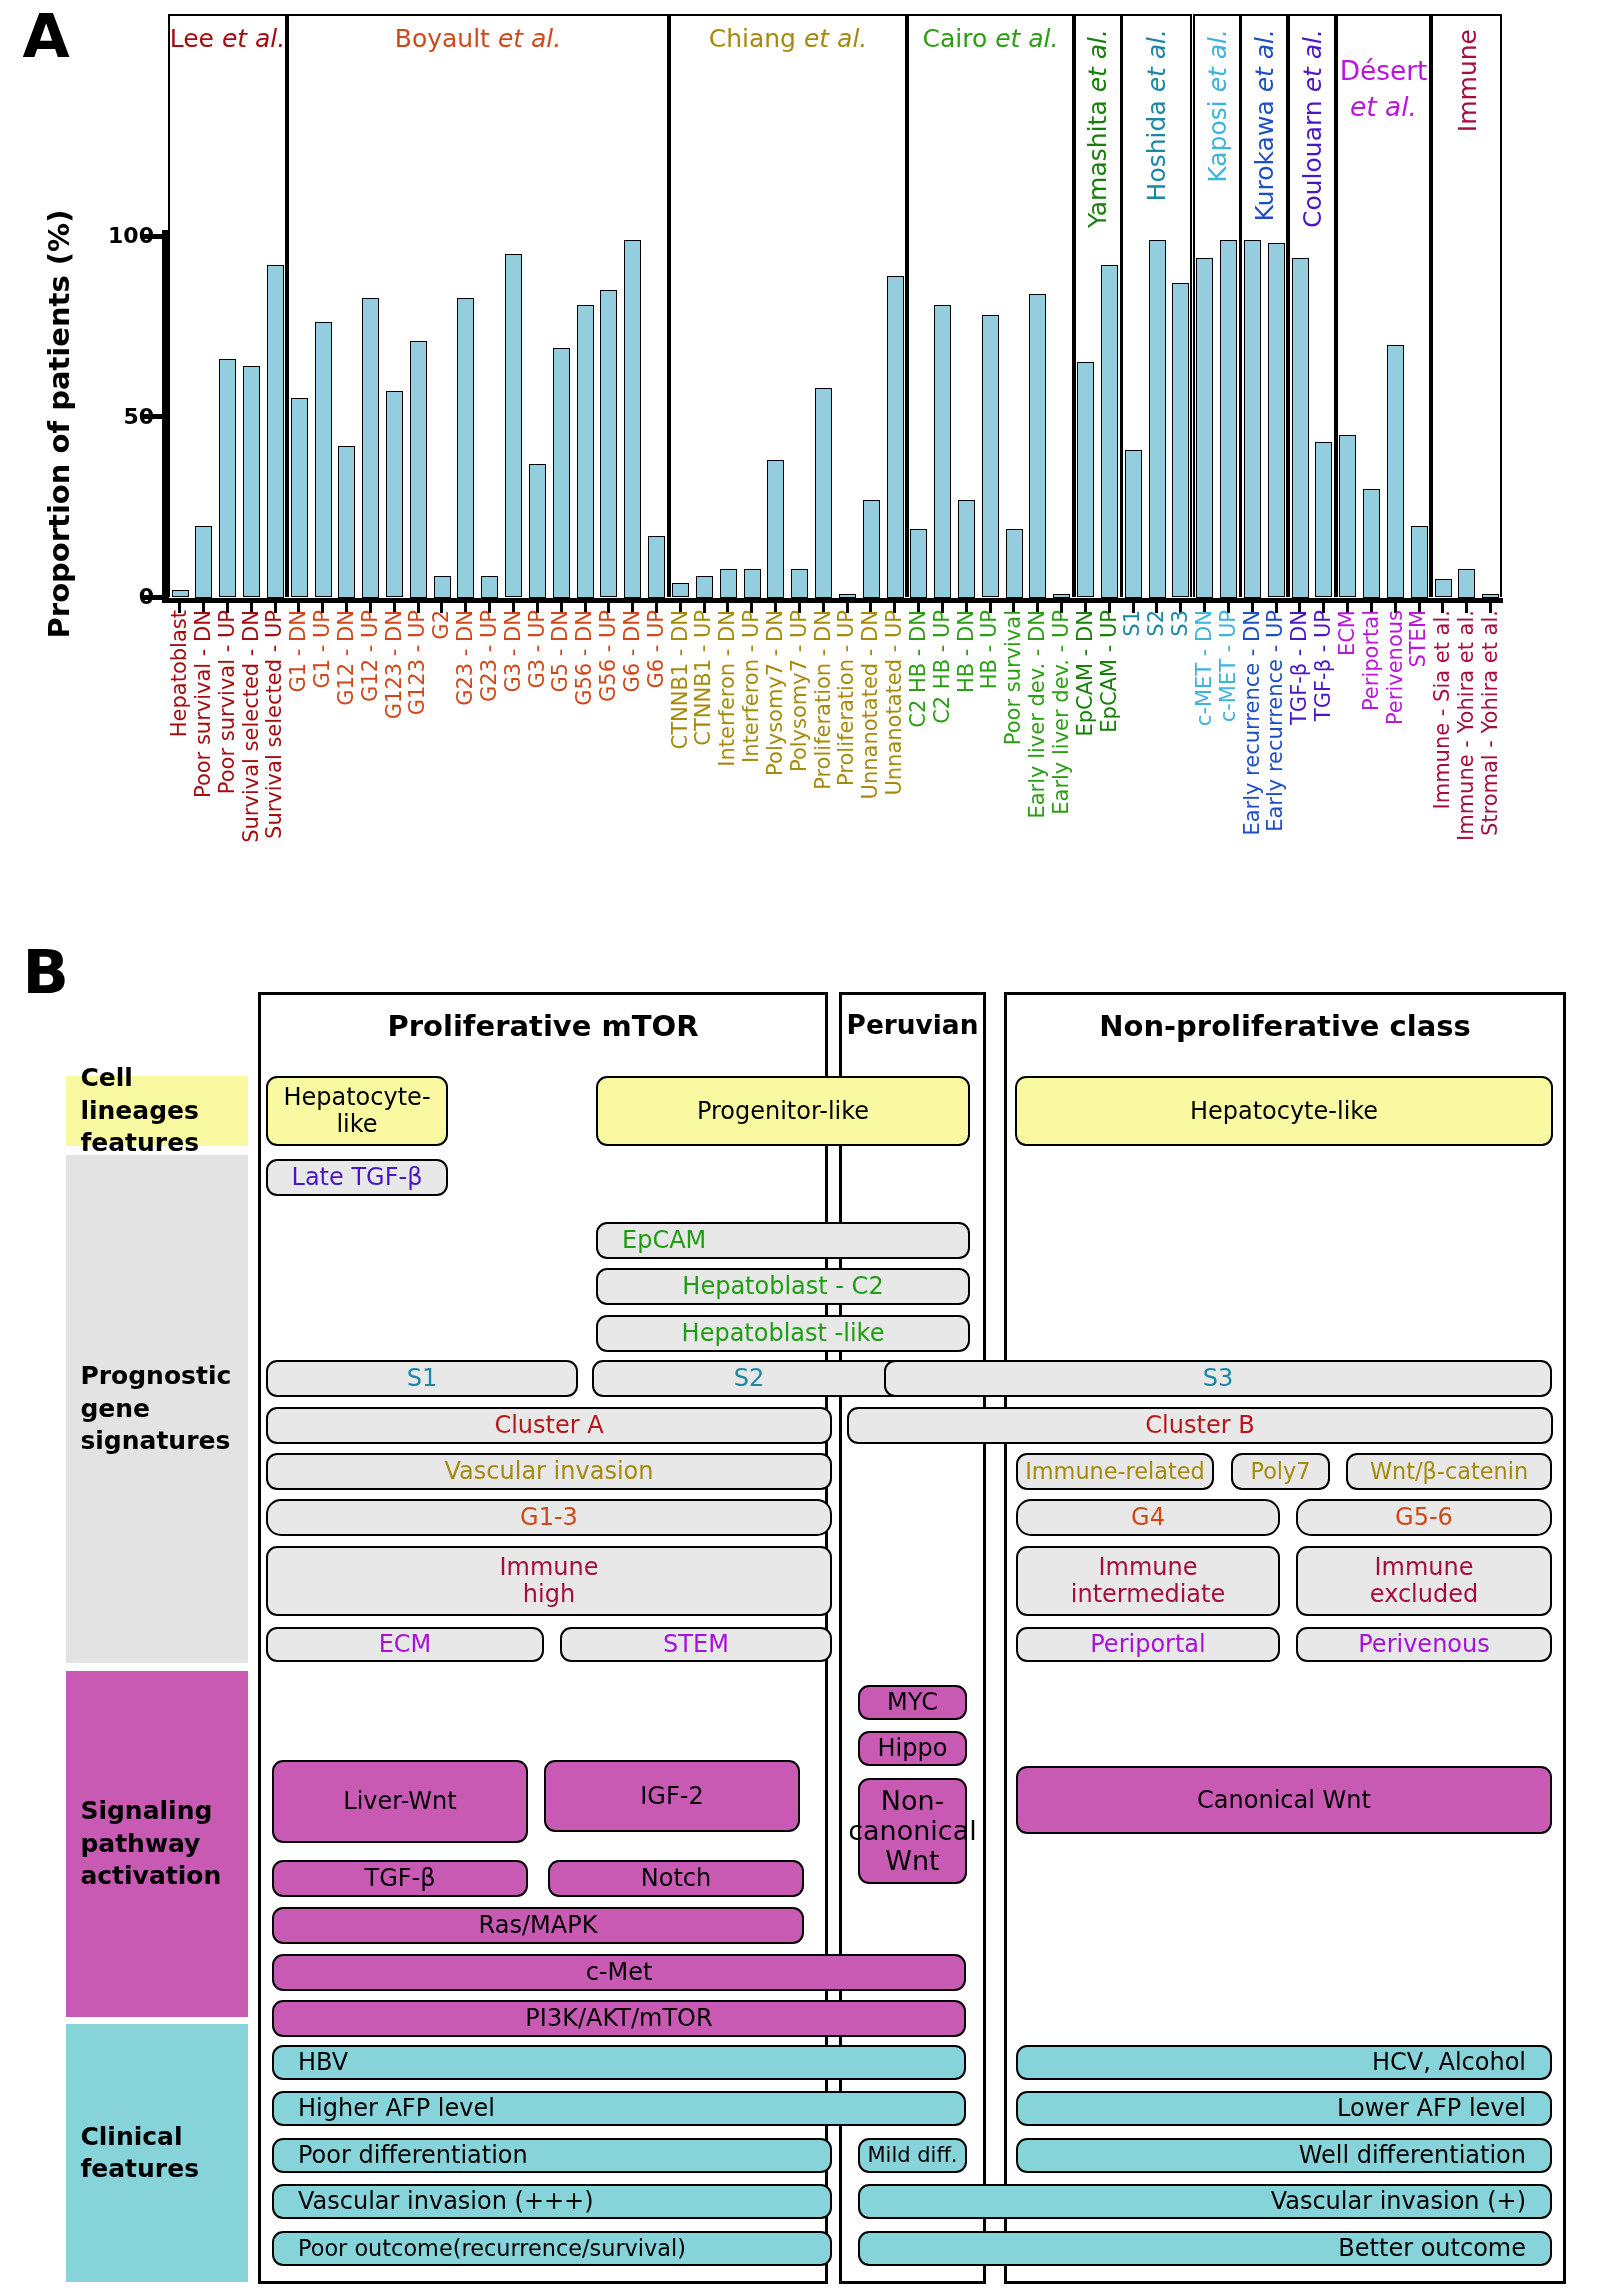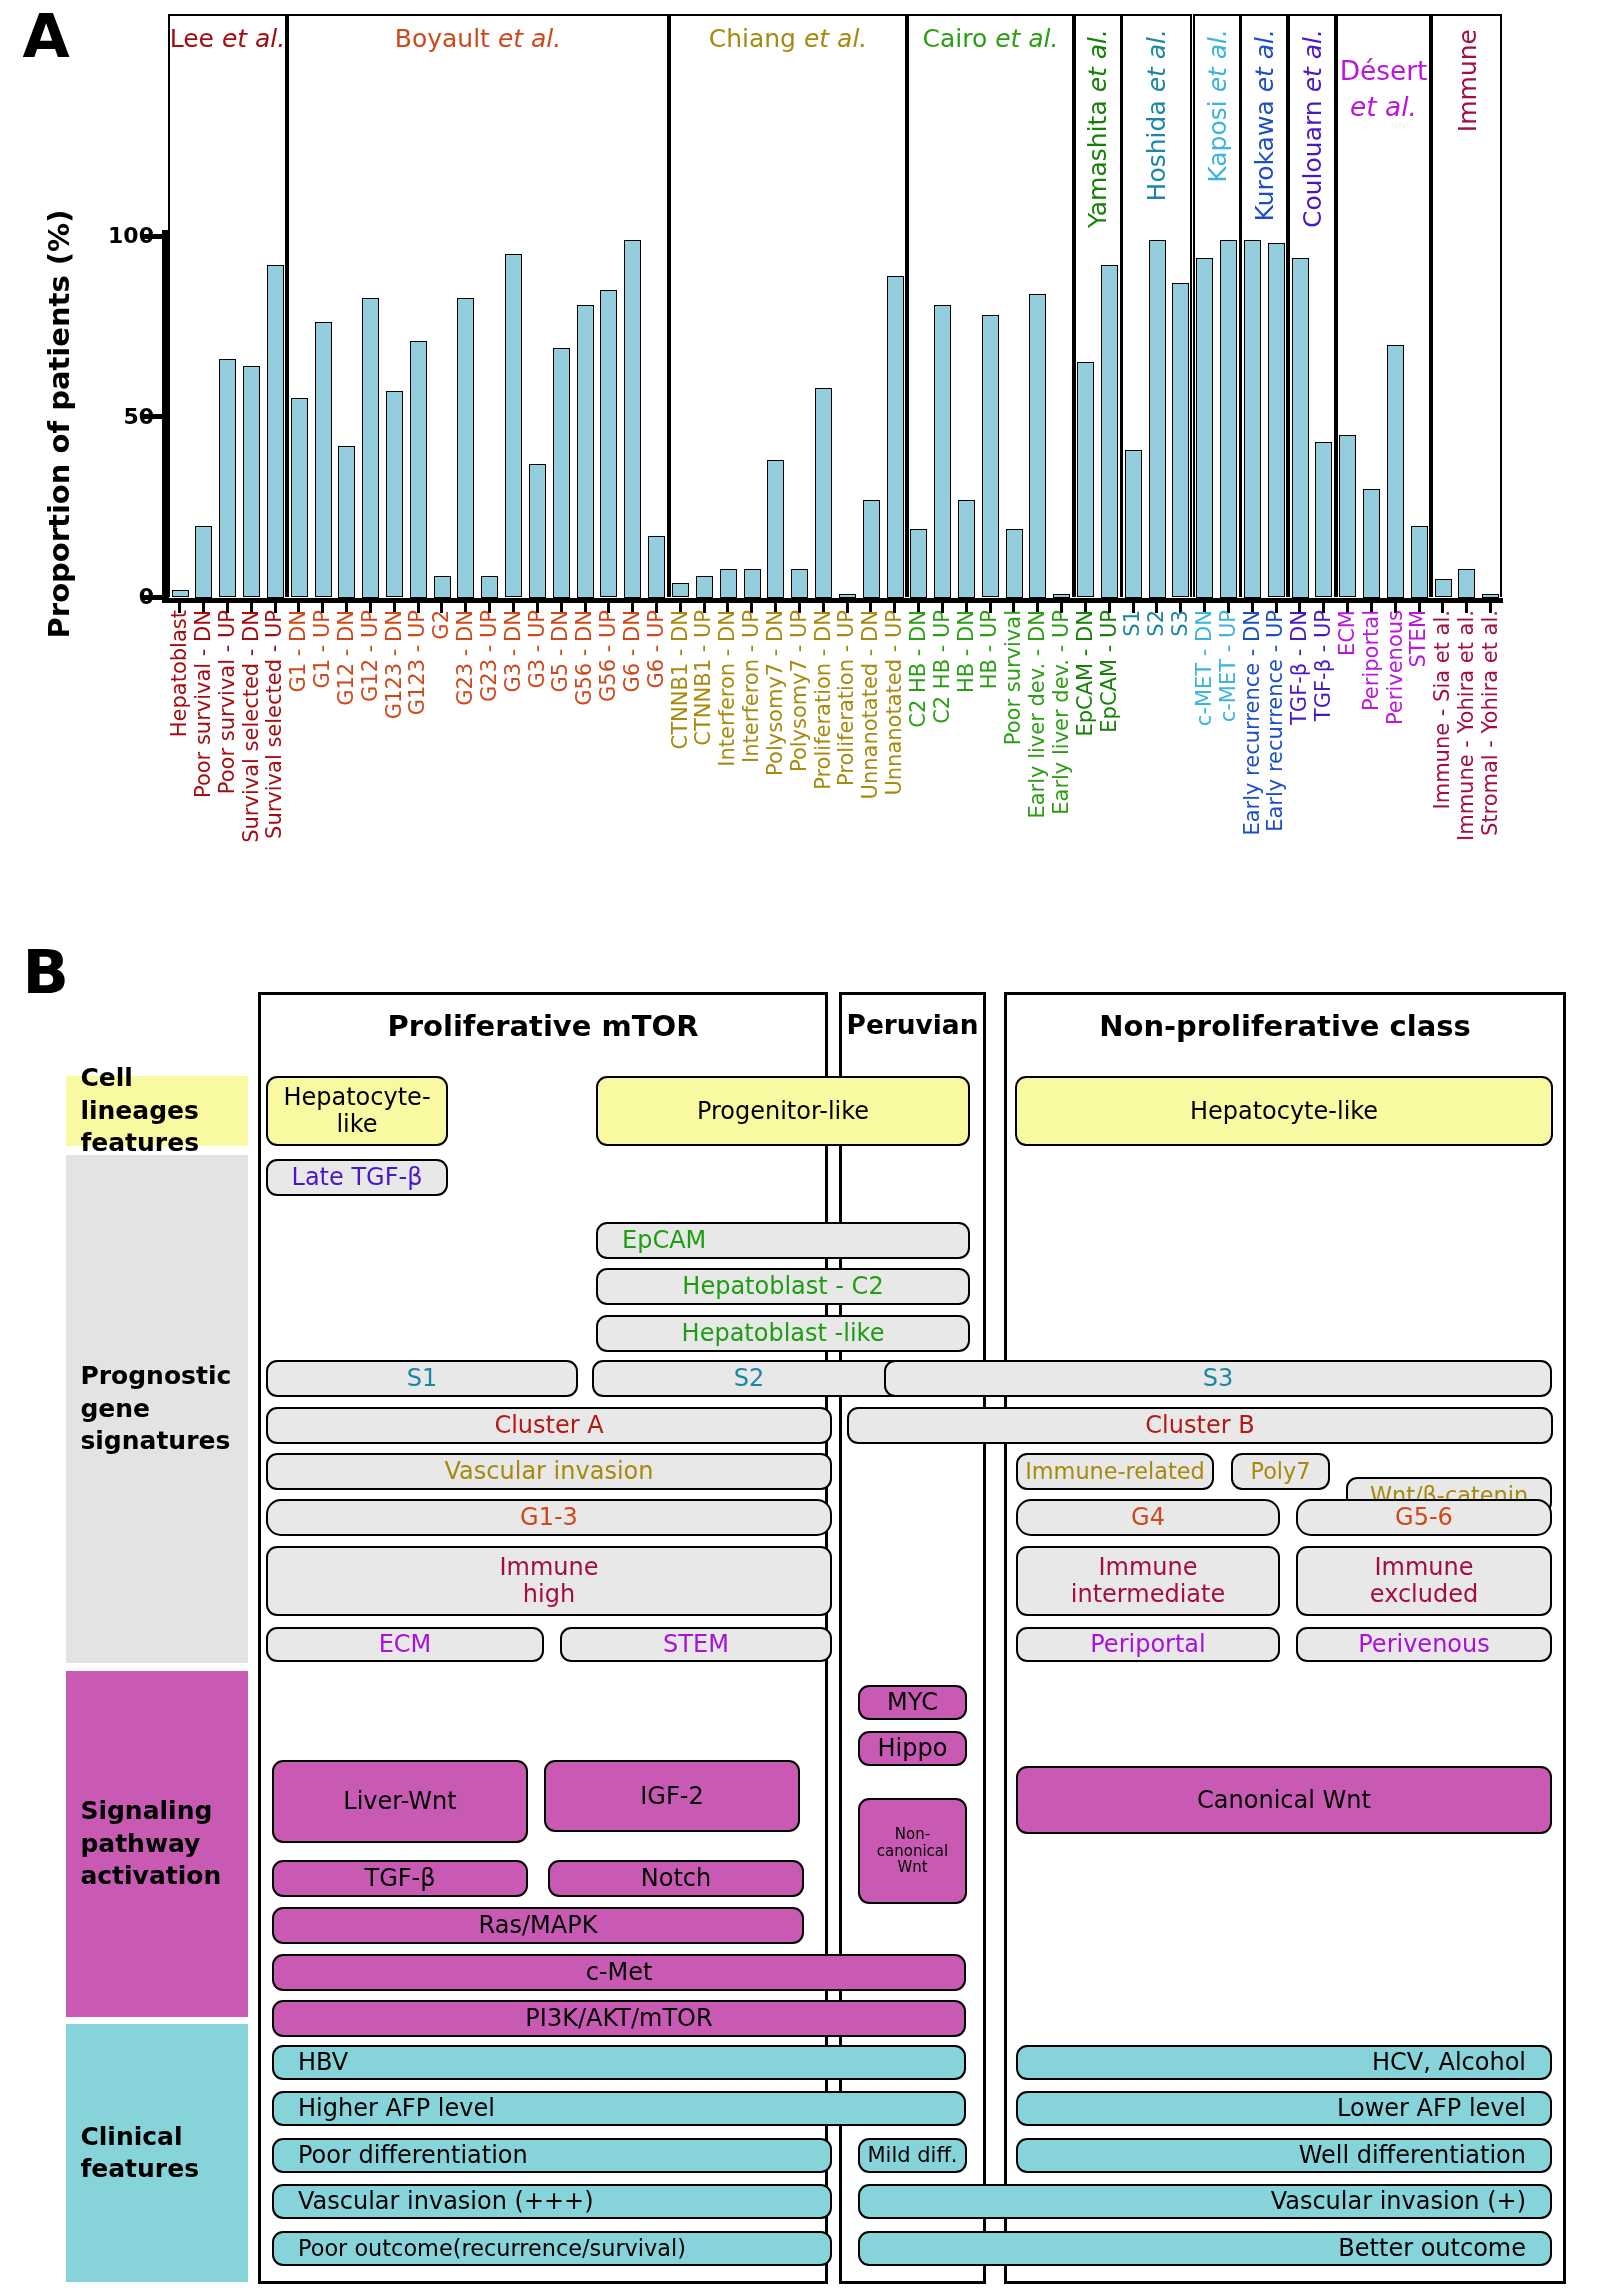--- a/index.html
+++ b/index.html
@@ -287,38 +287,38 @@
     <div class="bx f-gray t-green" style="left:596px;top:1268px;width:374px;height:37px;">Hepatoblast - C2</div>
     <div class="bx f-gray t-green" style="left:596px;top:1315px;width:374px;height:37px;">Hepatoblast -like</div>
     <div class="bx f-gray t-teal" style="left:266px;top:1360px;width:312px;height:37px;">S1</div>
     <div class="bx f-gray t-teal" style="left:592px;top:1360px;width:314px;height:37px;">S2</div>
     <div class="bx f-gray t-teal" style="left:884px;top:1360px;width:668px;height:37px;">S3</div>
     <div class="bx f-gray t-darkred" style="left:266px;top:1407px;width:566px;height:37px;">Cluster A</div>
     <div class="bx f-gray t-darkred" style="left:847px;top:1407px;width:706px;height:37px;">Cluster B</div>
     <div class="bx f-gray t-olive" style="left:266px;top:1453px;width:566px;height:37px;">Vascular invasion</div>
     <div class="bx f-gray t-olive" style="left:1016px;top:1453px;width:198px;height:37px;font-size:22.4px;">Immune-related</div>
     <div class="bx f-gray t-olive" style="left:1231px;top:1453px;width:99px;height:37px;font-size:22.4px;">Poly7</div>
-    <div class="bx f-gray t-olive" style="left:1346px;top:1453px;width:206px;height:37px;font-size:22.4px;margin-top:24px;">Wnt/β-catenin</div>
+    <div class="bx f-gray t-olive" style="left:1346px;top:1453px;width:206px;height:37px;font-size:22.4px;">Wnt/β-catenin</div>
     <div class="bx f-gray t-orange" style="left:266px;top:1499px;width:566px;height:37px;">G1-3</div>
     <div class="bx f-gray t-orange" style="left:1016px;top:1499px;width:264px;height:37px;">G4</div>
     <div class="bx f-gray t-orange" style="left:1296px;top:1499px;width:256px;height:37px;">G5-6</div>
     <div class="bx f-gray t-crimson" style="left:266px;top:1546px;width:566px;height:70px;">Immune
 high</div>
     <div class="bx f-gray t-crimson" style="left:1016px;top:1546px;width:264px;height:70px;">Immune
 intermediate</div>
     <div class="bx f-gray t-crimson" style="left:1296px;top:1546px;width:256px;height:70px;">Immune
 excluded</div>
     <div class="bx f-gray t-purple" style="left:266px;top:1627px;width:278px;height:35px;">ECM</div>
     <div class="bx f-gray t-purple" style="left:560px;top:1627px;width:272px;height:35px;">STEM</div>
     <div class="bx f-gray t-purple" style="left:1016px;top:1627px;width:264px;height:35px;">Periportal</div>
     <div class="bx f-gray t-purple" style="left:1296px;top:1627px;width:256px;height:35px;">Perivenous</div>
 
     <div class="bx f-magenta" style="left:858px;top:1685px;width:109px;height:35px;">MYC</div>
     <div class="bx f-magenta" style="left:858px;top:1731px;width:109px;height:35px;">Hippo</div>
-    <div class="bx f-magenta" style="left:858px;top:1778px;width:109px;height:106px;font-size:15px;margin-top:20px;">Non-
+    <div class="bx f-magenta" style="left:858px;top:1778px;width:109px;height:106px;font-size:27px;">Non-
 canonical
 Wnt</div>
     <div class="bx f-magenta" style="left:272px;top:1760px;width:256px;height:83px;">Liver-Wnt</div>
     <div class="bx f-magenta" style="left:544px;top:1760px;width:256px;height:72px;">IGF-2</div>
     <div class="bx f-magenta" style="left:1016px;top:1766px;width:536px;height:68px;">Canonical Wnt</div>
     <div class="bx f-magenta" style="left:272px;top:1860px;width:256px;height:37px;">TGF-β</div>
     <div class="bx f-magenta" style="left:548px;top:1860px;width:256px;height:37px;">Notch</div>
     <div class="bx f-magenta" style="left:272px;top:1907px;width:532px;height:37px;">Ras/MAPK</div>
     <div class="bx f-magenta" style="left:272px;top:1954px;width:694px;height:37px;">c-Met</div>
     <div class="bx f-magenta" style="left:272px;top:2000px;width:694px;height:37px;">PI3K/AKT/mTOR</div>

